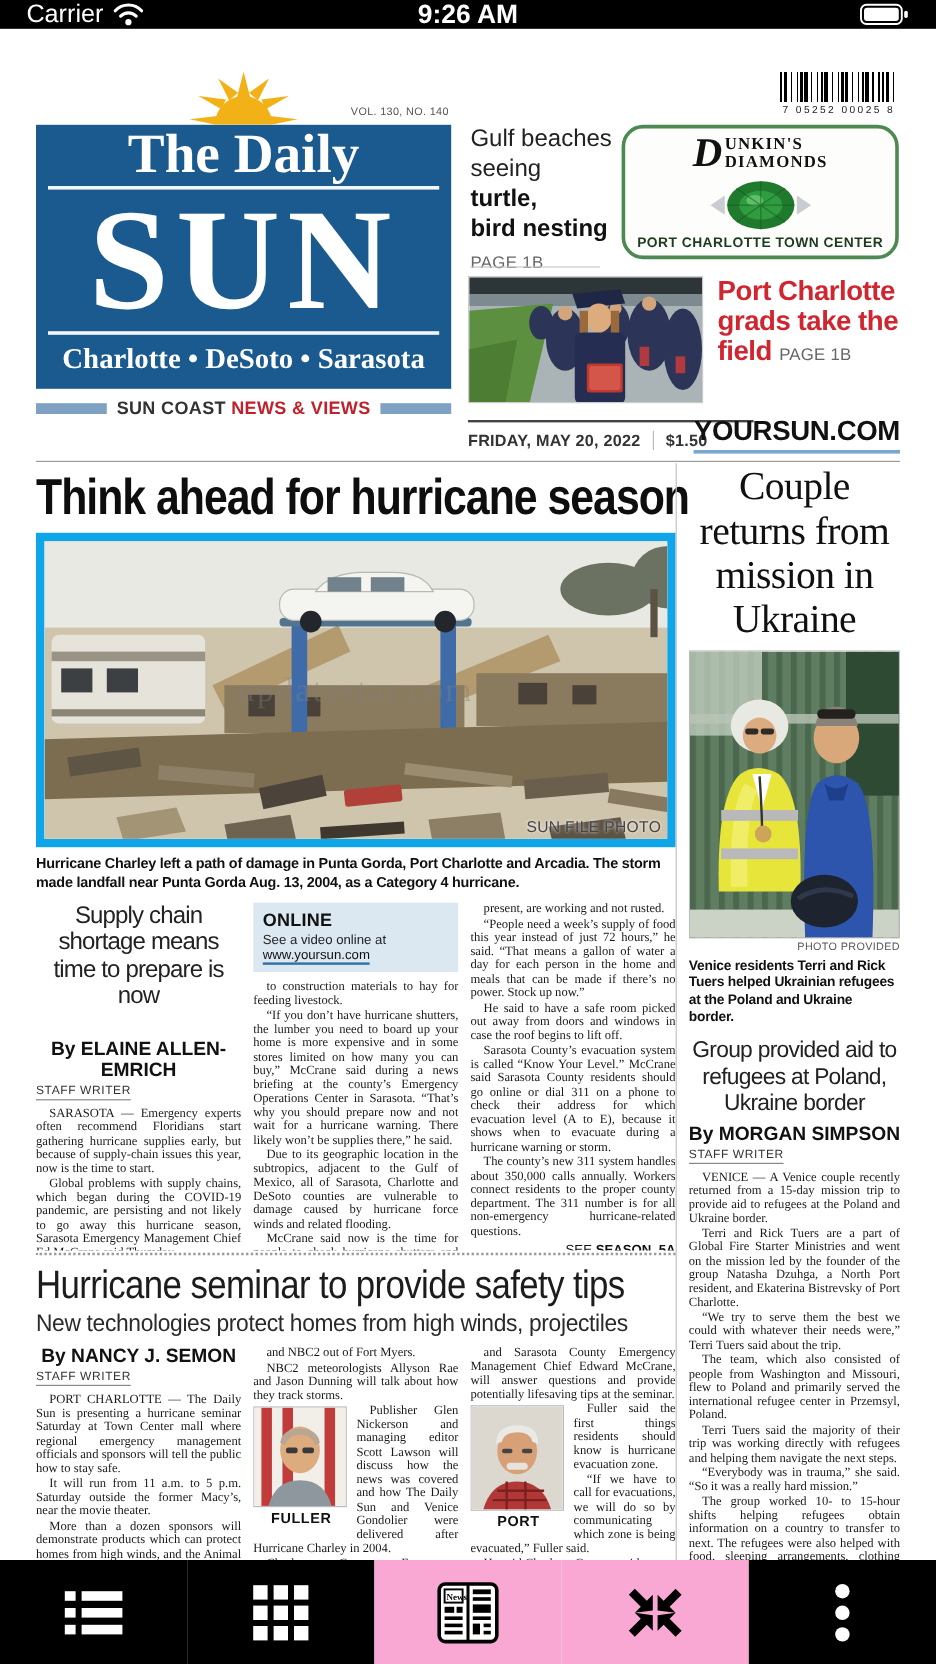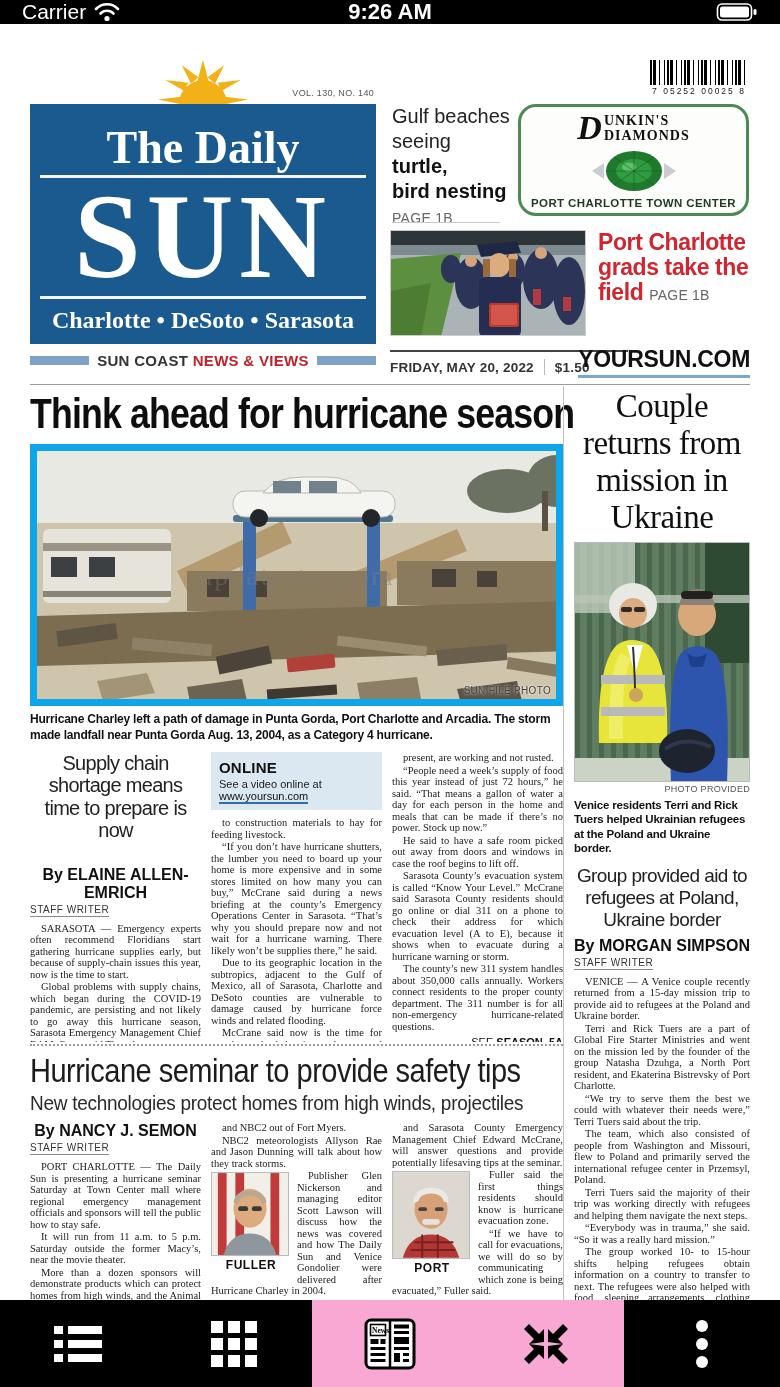--- a/index.html
+++ b/index.html
@@ -15,21 +15,21 @@
   .sb-right{display:flex;align-items:center}
 
   
   .page{position:absolute;top:40px;left:0;width:780px;height:1260px;background:#fff;overflow:hidden}
   .abs{position:absolute}
 
   
   .masthead{left:30px;top:18px;width:346px}
   .sun-art{display:block;margin:0 auto;width:96px;height:46px}
   .vol{position:absolute;top:30px;right:2px;font-size:9px;color:#555;letter-spacing:.3px}
-  .bluebox{background:#1b5a8e;color:#fff;text-align:center;padding:20px 0 0}
+  .bluebox{background:#1b5a8e;color:#fff;text-align:center;padding:0 0 0}
   .mh-top{font-family:"Liberation Serif",serif;font-weight:700;font-size:46px;line-height:1.05}
   .mh-rule{height:3px;background:#fff;margin:3px 10px;opacity:.95}
   .mh-sun{font-family:"Liberation Serif",serif;font-weight:700;font-size:120px;line-height:.93;letter-spacing:6px}
   .mh-cities{font-family:"Liberation Serif",serif;font-weight:700;font-size:24px;padding:5px 0 10px}
   .strip{display:flex;align-items:center;gap:8px;margin-top:8px}
   .strip .bar{flex:1;height:9px;background:#7fa1c4}
   .strip-text{font-size:15px;font-weight:700;color:#333;letter-spacing:.3px;white-space:nowrap}
   .strip-text .red{color:#c0222c}
 
   
@@ -55,21 +55,21 @@
   .daterow{left:390px;top:310px;width:238px;border-top:2px solid #444;padding-top:7px;display:flex;align-items:center;gap:10px}
   .daterow .d{font-size:13.5px;font-weight:700;color:#333;letter-spacing:.2px;white-space:nowrap}
   .daterow .sep{width:1px;height:16px;background:#bbb}
   .website{right:30px;top:306px;font-size:23px;font-weight:700;color:#111;border-bottom:3px solid #7aa7cc;padding-bottom:2px;letter-spacing:-.3px}
   .pagerule{left:30px;top:344px;width:720px;border-top:1px solid #9a9a9a}
 
   
   .lead-hl{left:30px;top:350px;width:535px;font-size:42px;font-weight:700;color:#0e0e0e;
     letter-spacing:-1px;white-space:nowrap;transform:scaleX(.85);transform-origin:0 50%}
   .lead-photo{left:30px;top:404px;width:533px;height:262px;border:7px solid #0ea5e9;overflow:hidden}
-  .photo-credit{position:absolute;right:5px;bottom:3px;font-size:10px;color:#444;letter-spacing:.3px;text-shadow:0 0 3px #fff}
+  .photo-credit{position:absolute;right:5px;bottom:3px;font-size:13px;color:#444;letter-spacing:.3px;text-shadow:0 0 3px #fff}
   .watermark{position:absolute;left:0;right:0;top:44%;text-align:center;font-family:"Liberation Serif",serif;
     font-size:28px;color:rgba(130,130,130,.38);letter-spacing:2px}
   .lead-cap{left:30px;top:672px;width:535px;font-size:12px;font-weight:700;color:#111;line-height:1.3;letter-spacing:-.2px}
 
   .cols{left:30px;top:712px;width:535px;height:290px;display:flex;gap:10px;overflow:hidden}
   .col{width:171px;overflow:hidden}
   .sub-hl{font-size:20px;font-weight:400;color:#222;text-align:center;line-height:1.12;letter-spacing:-.7px;margin-bottom:24px}
   .byline{font-size:16px;font-weight:700;color:#111;text-align:center}
   .staff{font-size:10px;color:#333;letter-spacing:.5px;margin:2px 0 8px}
   .staff span{border-bottom:1px solid #888;padding-bottom:1px}

